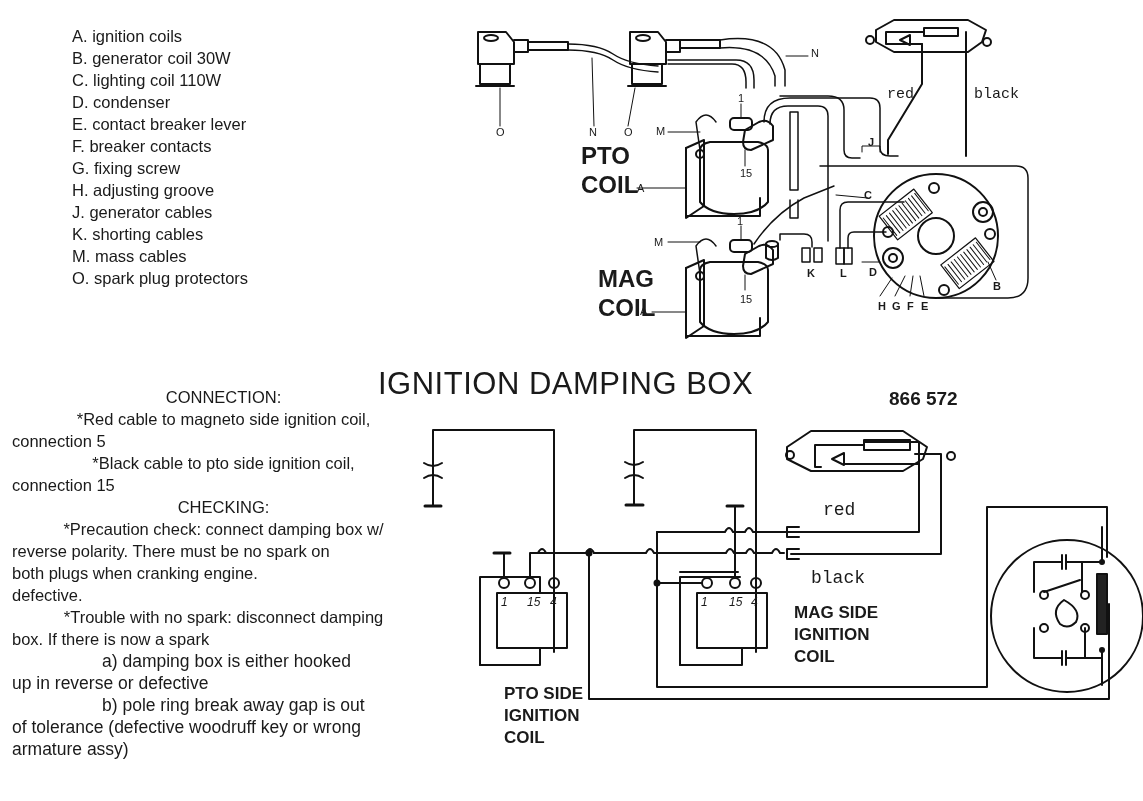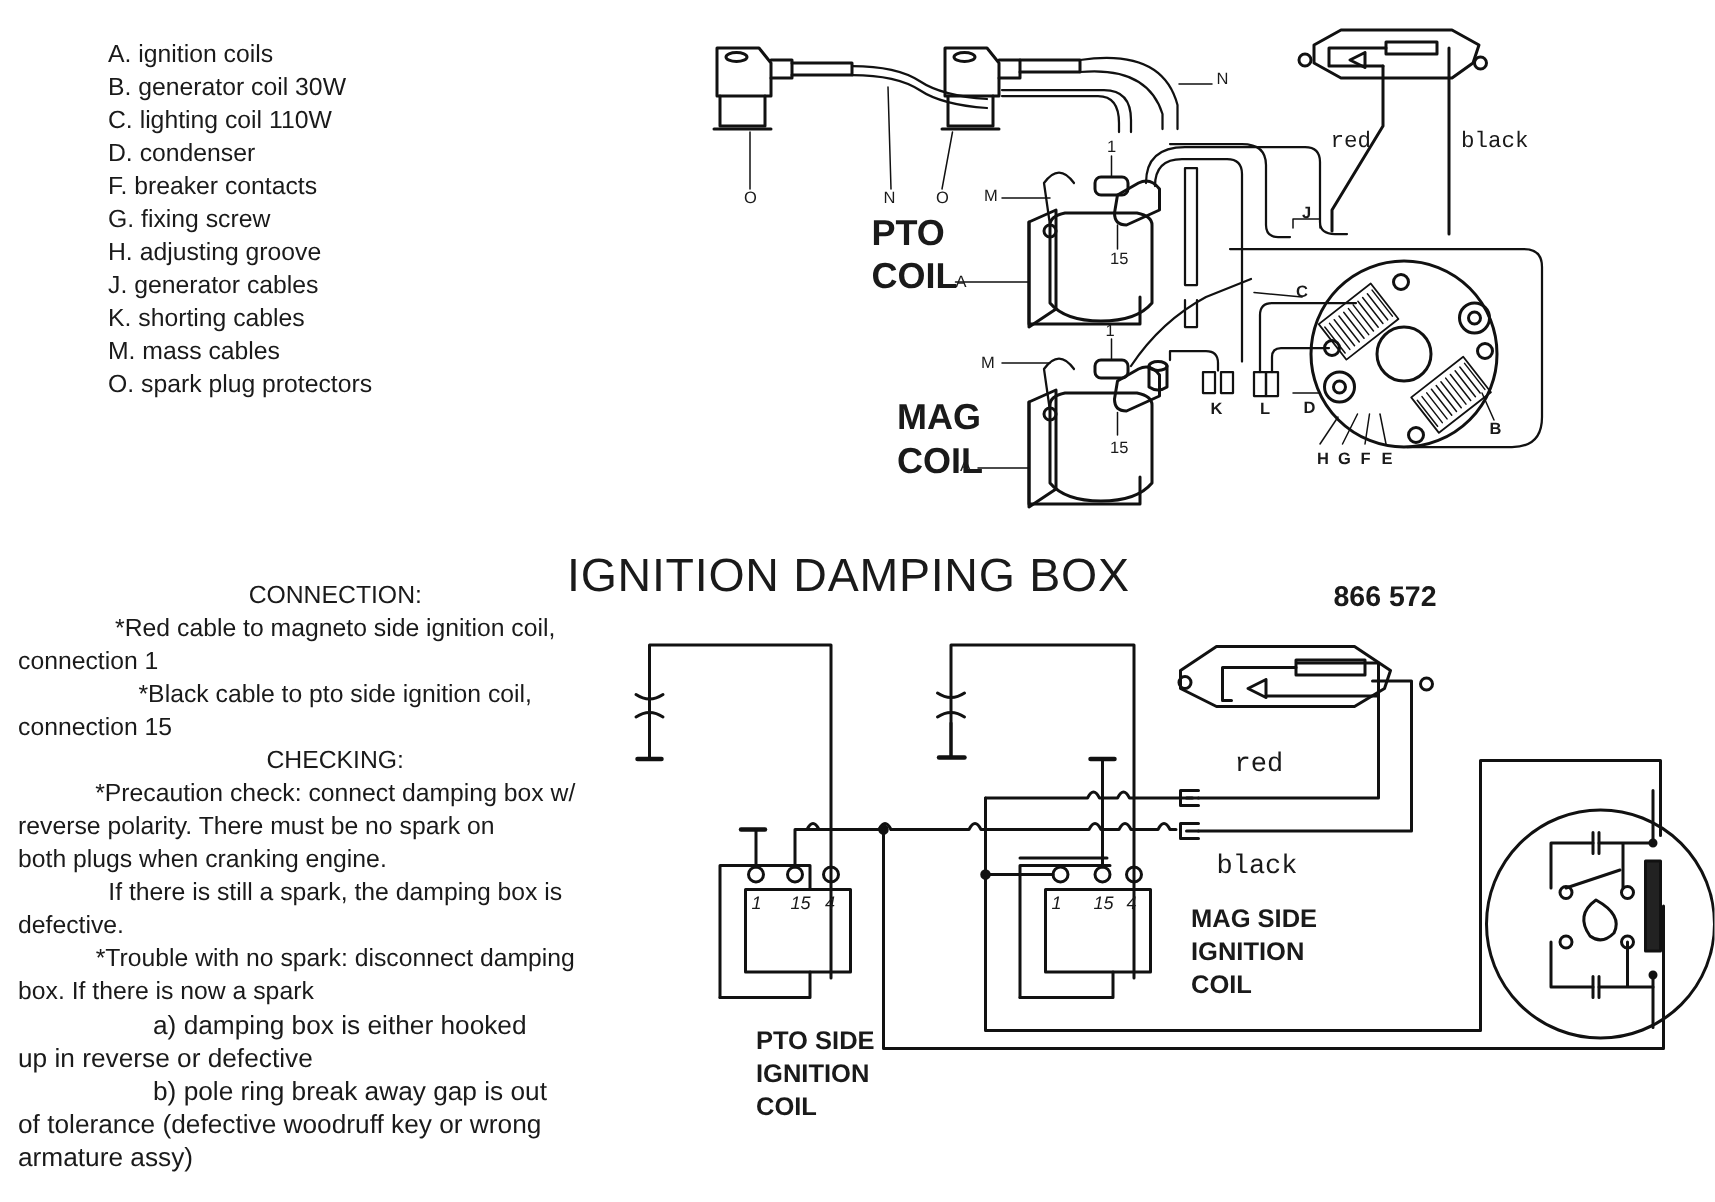--- a/index.html
+++ b/index.html
@@ -22,40 +22,40 @@
   .small { position: absolute; font-size: 11px; }
 </style>
 </head>
 <body>
 
 <div class="legend">
   <div>A.  ignition coils</div>
   <div>B. generator coil 30W</div>
   <div>C. lighting coil 110W</div>
   <div>D.  condenser</div>
+  <div>E. contact breaker lever</div>
   <div>F.  breaker contacts</div>
   <div>G. fixing screw</div>
   <div>H. adjusting groove</div>
   <div>J.   generator cables</div>
   <div>K. shorting cables</div>
   <div>M.  mass cables</div>
   <div>O. spark plug protectors</div>
 </div>
 
 <div class="notes">
   <div class="p ind">CONNECTION:</div>
   <div class="p ind">*Red cable to magneto side ignition coil,</div>
-  <div class="p">connection 1</div>
+  <div class="p">connection 5</div>
   <div class="p ind">*Black cable to pto side ignition coil,</div>
   <div class="p">connection 15</div>
   <div class="p ind">CHECKING:</div>
   <div class="p ind">*Precaution check: connect damping box w/</div>
   <div class="p">reverse polarity.  There must be no spark on</div>
   <div class="p">both plugs when cranking engine.</div>
-  <div class="p ind">If there is still a spark, the damping box is</div>
   <div class="p">defective.</div>
   <div class="p ind">*Trouble with no spark: disconnect damping</div>
   <div class="p">box. If there is now a spark</div>
   <div class="p ind2 big">a) damping box is either hooked</div>
   <div class="p big">up in reverse or defective</div>
   <div class="p ind2 big">b) pole ring break away gap is out</div>
   <div class="p big">of tolerance (defective woodruff key or wrong</div>
   <div class="p big">armature assy)</div>
 </div>
 

